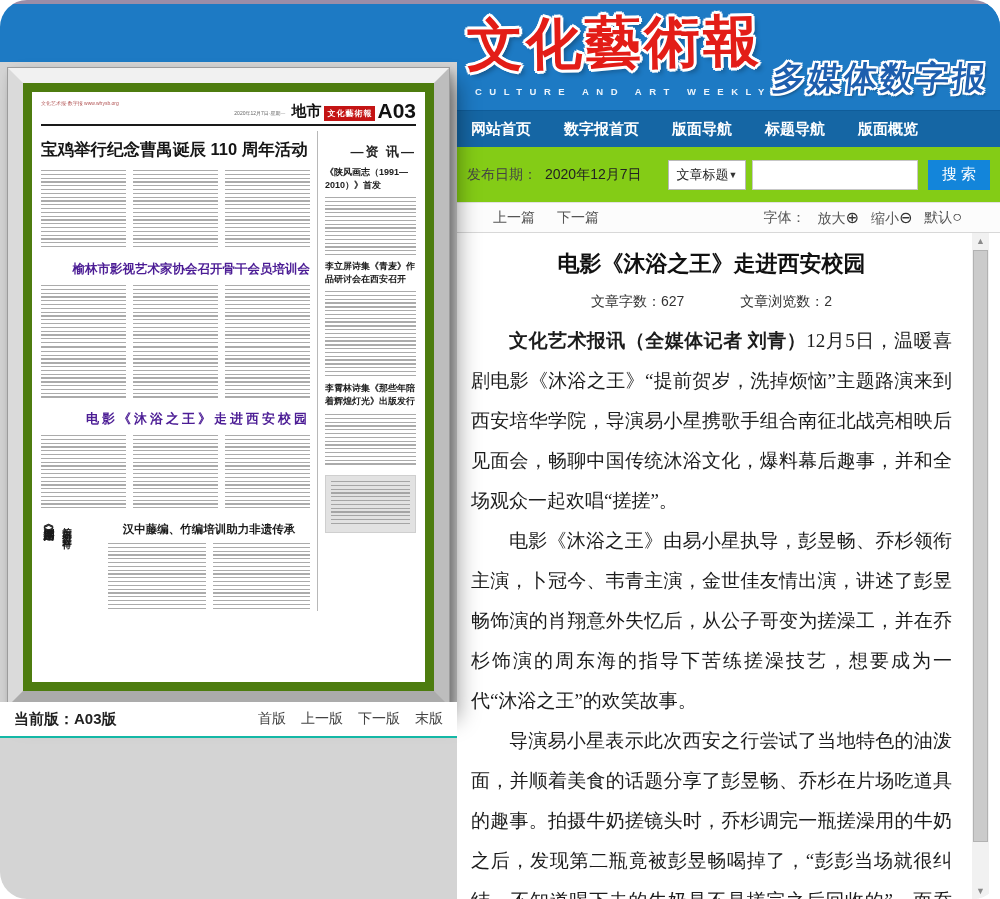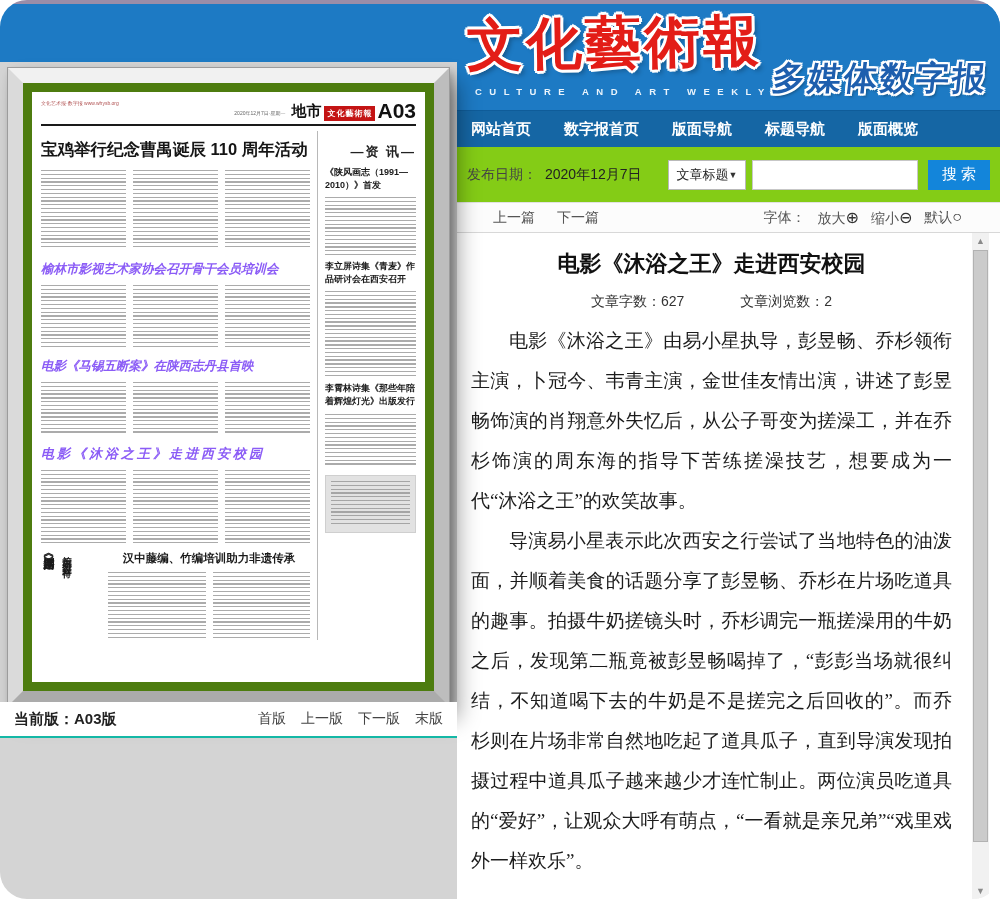--- a/index.html
+++ b/index.html
@@ -83,25 +83,25 @@
 
   .paper-body { display:flex; gap:7px; padding-top:5px; }
   .main-col { flex:1; min-width:0; }
   .side-col { width:99px; border-left:1px solid #b8b8b8; padding-left:7px; }
 
   .fake { background-image:repeating-linear-gradient(to bottom,#969696 0px,#969696 1.3px,transparent 1.3px,transparent 3.8px); opacity:.8; }
   .cols { display:flex; gap:7px; }
   .cols .fake { flex:1; }
 
   .np-h1 { font-size:16.5px; font-weight:bold; color:#151515; text-align:left; margin:8px 0 9px; white-space:nowrap; }
-  .np-h  { font-size:12.5px; font-weight:bold; color:#8b5cf6; text-align:left; margin:11px 0 7px; white-space:nowrap;font-style:italic; }
+  .np-h  { font-size:12.5px; font-weight:bold; color:#4c1d95; text-align:right; margin:11px 0 7px; white-space:nowrap; }
   .np-h4 { letter-spacing:3px; font-size:13px; }
   .np-h5 { font-size:11.5px; font-weight:bold; color:#1a1a1a; text-align:center; margin:2px 0 6px; white-space:nowrap; }
 
-  .bottom-row { display:flex; gap:25px; margin-top:3px; }
+  .bottom-row { display:flex; gap:25px; margin-top:9px; }
   .vert-wrap { display:flex; gap:4px; width:42px; }
   .vert { writing-mode:vertical-rl; text-orientation:upright; font-weight:bold; color:#1a1a1a; }
   .vert1 { font-size:11px; }
   .vert2 { font-size:9.5px; letter-spacing:2px; }
   .bottom-right { flex:1; min-width:0; }
 
   .side-tag { font-size:13px; font-weight:bold; color:#222; text-align:right; margin-top:12px; letter-spacing:2px; }
   .side-h { font-size:9px; font-weight:bold; color:#1a1a1a; line-height:1.4; margin:5px 0 6px; }
   .gray-box { margin-top:9px; background:#e2e2e2; border:1px solid #cfcfcf; padding:5px; }
 
@@ -157,20 +157,21 @@
   </div>
 
   <div class="article-panel">
     <div class="article-content">
       <div class="article-title">电影《沐浴之王》走进西安校园</div>
       <div class="article-meta">
         <span>文章字数：627</span>
         <span>文章浏览数：2</span>
       </div>
       <div class="article-body">
+        <p><span class="lead">文化艺术报讯（全媒体记者 刘青）</span><span>12月5日，温暖喜剧电影《沐浴之王》“提前贺岁，洗掉烦恼”主题路演来到西安培华学院，导演易小星携歌手组合南征北战亮相映后见面会，畅聊中国传统沐浴文化，爆料幕后趣事，并和全场观众一起欢唱“搓搓”。</span></p>
         <p>电影《沐浴之王》由易小星执导，彭昱畅、乔杉领衔主演，卜冠今、韦青主演，金世佳友情出演，讲述了彭昱畅饰演的肖翔意外失忆后，从公子哥变为搓澡工，并在乔杉饰演的周东海的指导下苦练搓澡技艺，想要成为一代“沐浴之王”的欢笑故事。</p>
         <p>导演易小星表示此次西安之行尝试了当地特色的油泼面，并顺着美食的话题分享了彭昱畅、乔杉在片场吃道具的趣事。拍摄牛奶搓镜头时，乔杉调完一瓶搓澡用的牛奶之后，发现第二瓶竟被彭昱畅喝掉了，“彭彭当场就很纠结，不知道喝下去的牛奶是不是搓完之后回收的”。而乔杉则在片场非常自然地吃起了道具瓜子，直到导演发现拍摄过程中道具瓜子越来越少才连忙制止。两位演员吃道具的“爱好”，让观众大呼有萌点，“一看就是亲兄弟”“戏里戏外一样欢乐”。</p>
 
       </div>
     </div>
     <div class="scrollbar">
       <div class="sb-btn sb-up">▲</div>
       <div class="sb-thumb"></div>
       <div class="sb-btn sb-down">▼</div>
     </div>
@@ -199,21 +200,20 @@
                 <div class="fake"></div>
                   <div class="fake"></div>
                   <div class="fake"></div>
               </div>
               <div class="np-h">榆林市影视艺术家协会召开骨干会员培训会</div>
               <div class="cols" style="height:62px;">
                 <div class="fake"></div>
                   <div class="fake"></div>
                   <div class="fake"></div>
               </div>
-              <div class="np-h">电影《马锡五断案》在陕西志丹县首映</div>
               <div class="cols" style="height:52px;">
                 <div class="fake"></div>
                   <div class="fake"></div>
                   <div class="fake"></div>
               </div>
               <div class="np-h np-h4">电影《沐浴之王》走进西安校园</div>
               <div class="cols" style="height:76px;">
                 <div class="fake"></div>
                   <div class="fake"></div>
                   <div class="fake"></div>

